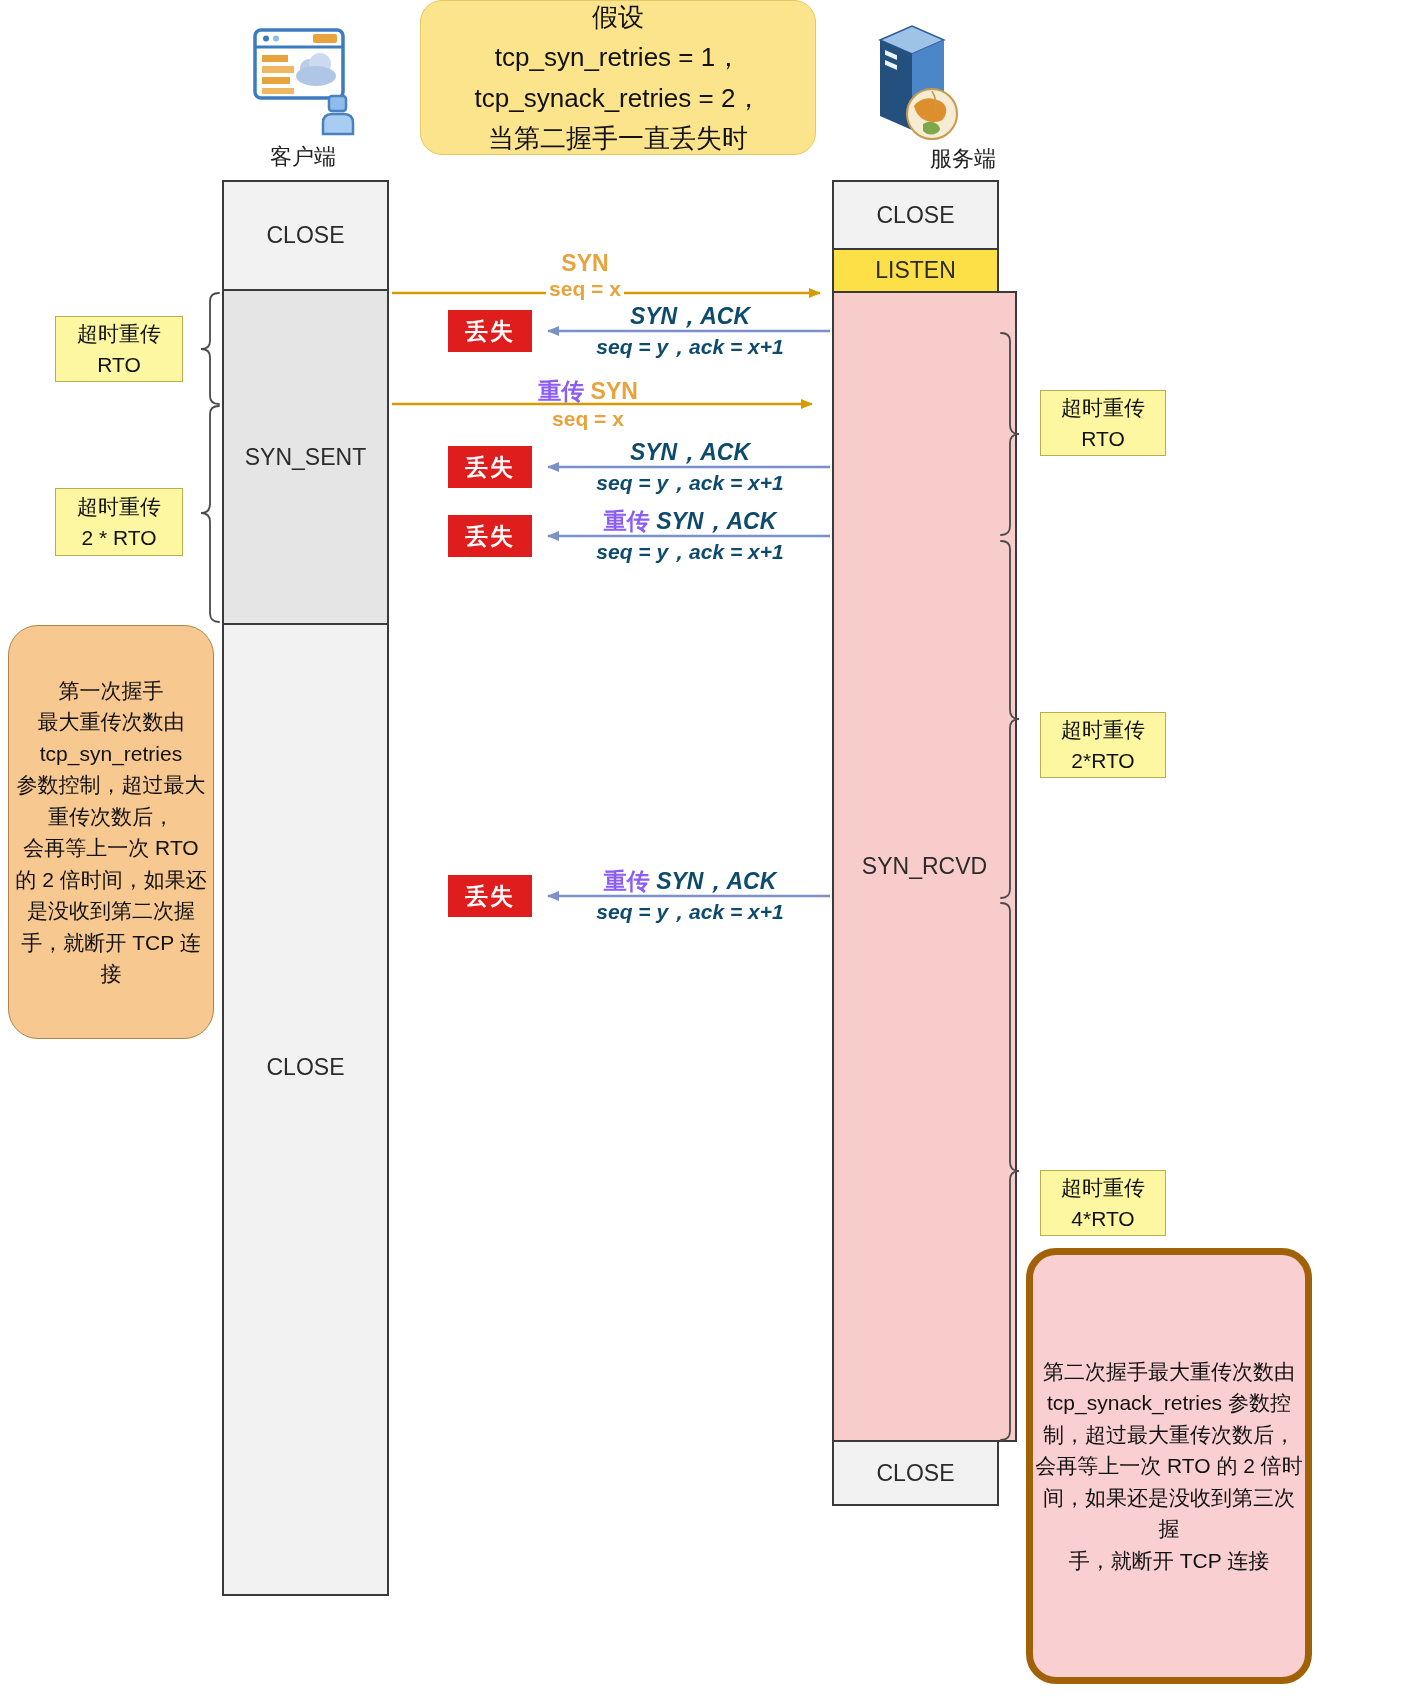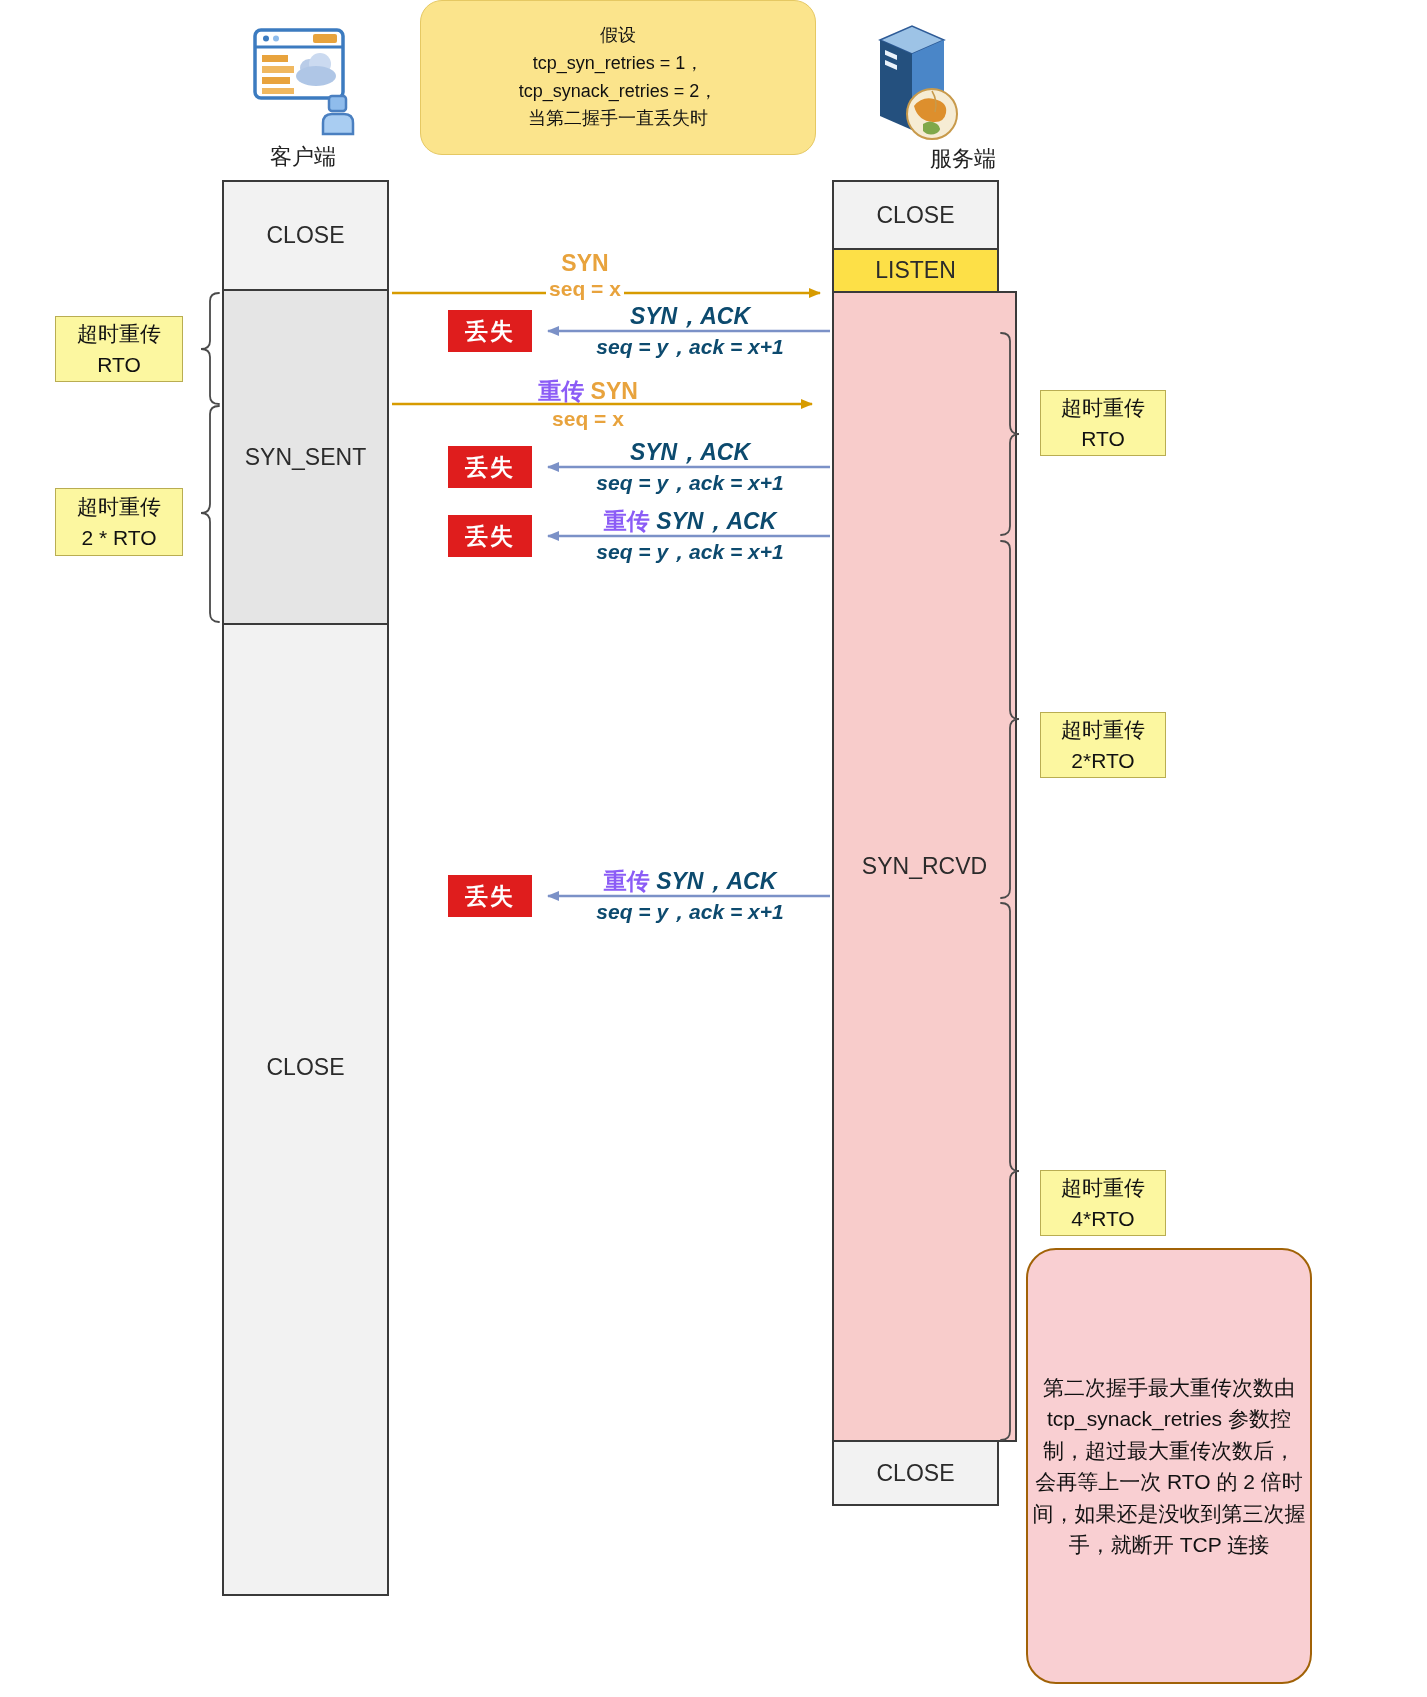--- a/index.html
+++ b/index.html
@@ -13,21 +13,21 @@
   .callout { font-size:21px; line-height:1.5; color:#111; }
   .lost { background:#DF1D1D; color:#ffffff; font-size:23px; font-weight:bold; letter-spacing:2px; }
   .msg { font-weight:bold; text-align:center; }
   .msg-name { font-size:23px; font-weight:bold; }
   .msg-detail { font-size:21px; font-weight:bold; }
   .t-orange { color:#E8A33D; }
   .t-blue { color:#0c4a6e;font-style:italic; }
   .t-red { color:#8b5cf6; }
   .whitebg { background:#ffffff; padding:0 3px; display:inline-block; }
   .actor-label { font-size:22px; color:#222; }
-  .assumption { background:#FBE48C; border:1px solid #E5C863; border-radius:22px; font-size:18px; line-height:1.55; color:#111; }
+  .assumption { background:#FBE48C; border:1px solid #E5C863; border-radius:22px; font-size:26px; line-height:1.55; color:#111; }
 </style>
 </head>
 <body>
 
 <div id="canvas">
 
   <div class="abs" style="left:253px; top:20px; width:104px; height:120px;">
     <svg width="104" height="120" viewBox="0 0 104 120" xmlns="http://www.w3.org/2000/svg">
       <rect x="2" y="10" width="88" height="68" rx="6" fill="#FFFFFF" stroke="#3C7BC0" stroke-width="3.5"></rect>
       <line x1="2" y1="27" x2="90" y2="27" stroke="#3C7BC0" stroke-width="3"></line>
@@ -165,20 +165,30 @@
 RTO</div>
   <div class="abs note center pre" style="left:55px; top:488px; width:128px; height:68px;">超时重传
 2 * RTO</div>
   <div class="abs note center pre" style="left:1040px; top:390px; width:126px; height:66px;">超时重传
 RTO</div>
   <div class="abs note center pre" style="left:1040px; top:712px; width:126px; height:66px;">超时重传
 2*RTO</div>
   <div class="abs note center pre" style="left:1040px; top:1170px; width:126px; height:66px;">超时重传
 4*RTO</div>
 
-  <div class="abs callout center pre" style="left:1026px; top:1248px; width:286px; height:436px; background:#F9CFD2; border:2px solid #a16207; border-radius:30px;">第二次握手最大重传次数由
+  <div class="abs callout center pre" style="left:8px; top:625px; width:206px; height:414px; background:#F8C891; border:1px solid #B08448; border-radius:30px;">第一次握手
+最大重传次数由
+tcp_syn_retries
+参数控制，超过最大
+重传次数后，
+会再等上一次 RTO
+的 2 倍时间，如果还
+是没收到第二次握
+手，就断开 TCP 连
+接</div>
+  <div class="abs callout center pre" style="left:1026px; top:1248px; width:286px; height:436px; background:#F9CFD2; border:7px solid #a16207; border-radius:30px;">第二次握手最大重传次数由
 tcp_synack_retries 参数控
 制，超过最大重传次数后，
 会再等上一次 RTO 的 2 倍时
 间，如果还是没收到第三次握
 手，就断开 TCP 连接</div>
 
 </div>
 
 </body></html>

